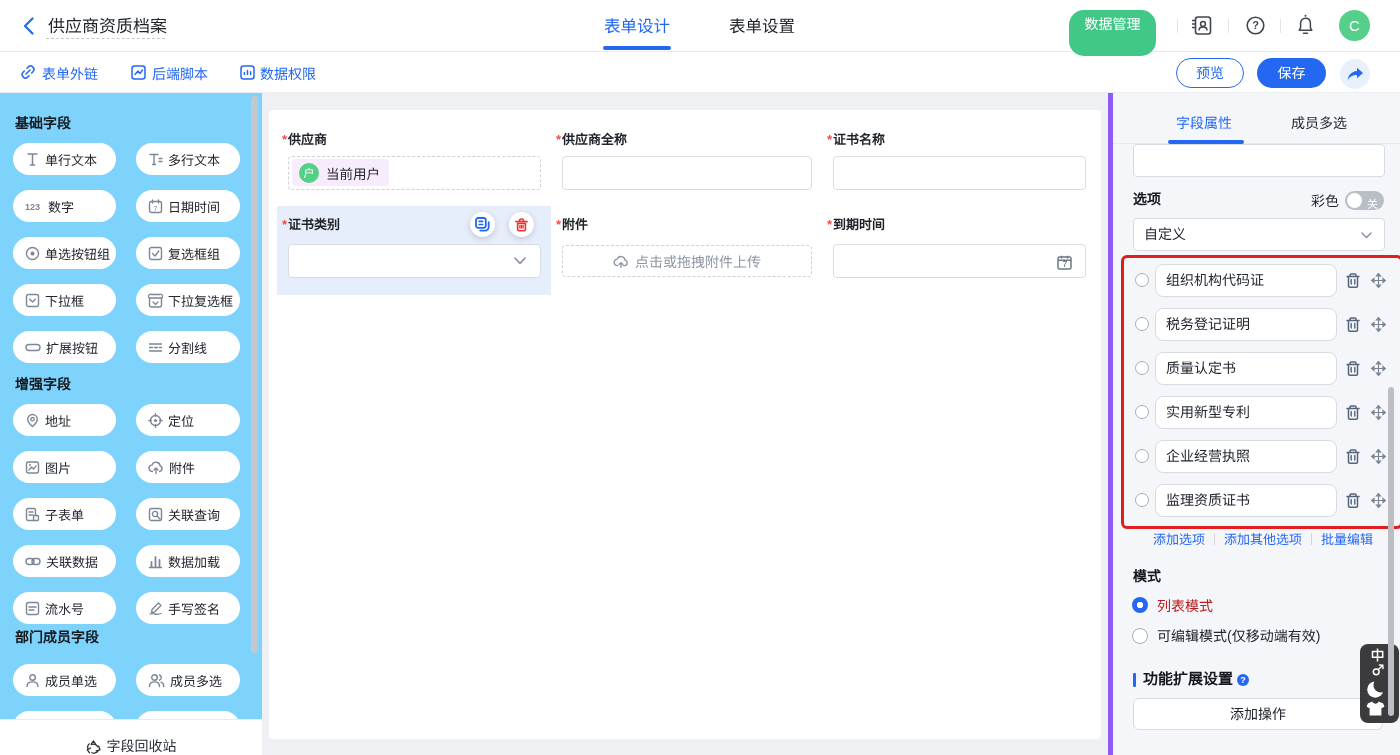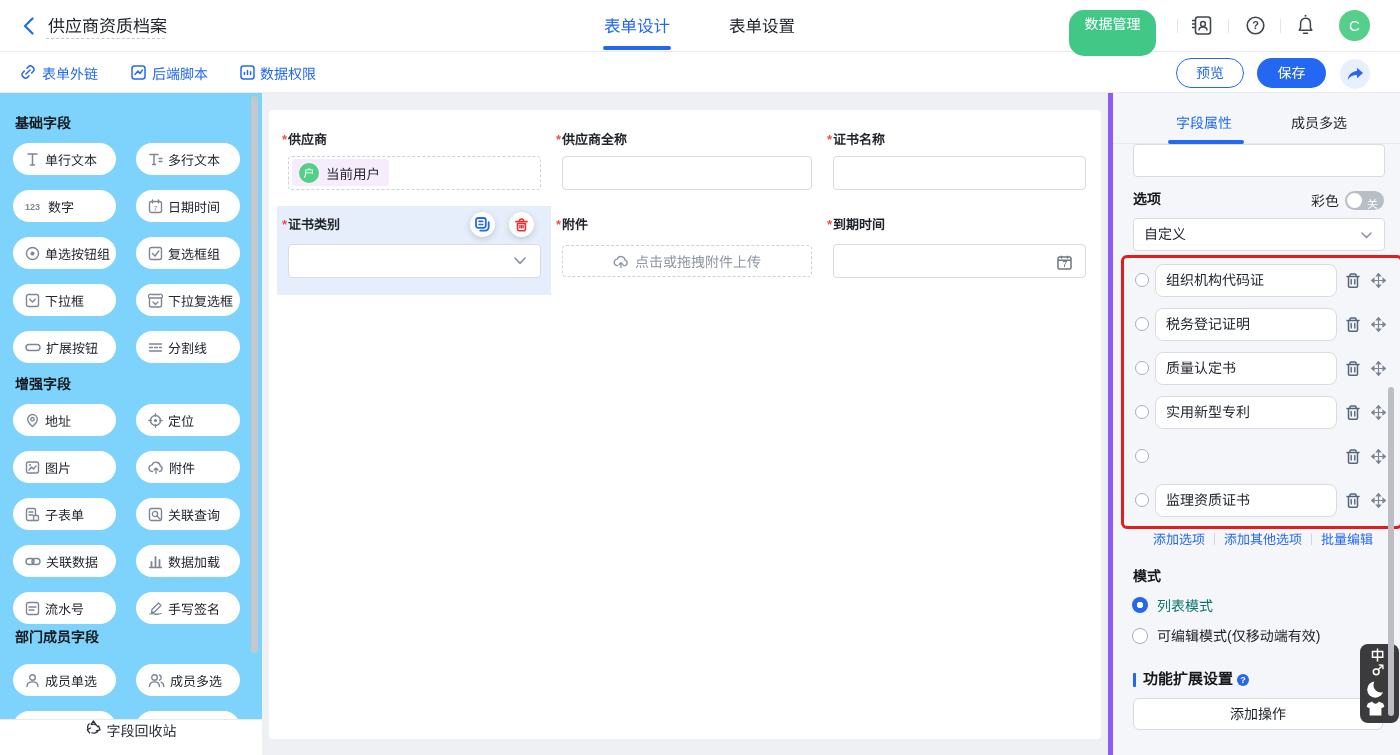--- a/index.html
+++ b/index.html
@@ -23,21 +23,21 @@
 #btn-preview { left:1176px; width:68px; border:1px solid #2468f2; color:#2468f2; background:#fff; }
 #btn-save { left:1257px; width:69px; color:#fff; background:#2468f2; line-height:30px; }
 #btn-share { position:absolute; left:1340px; top:7px; width:30px; height:30px; border-radius:50%; background:#e9f0fd; }
 
 #sidebar { position:absolute; left:0; top:93px; width:262px; height:662px; background:#7dd3fc; overflow:hidden; }
 .sec-h { position:absolute; left:15px; font-size:14px; font-weight:700; color:#15181d; }
 .pill { position:absolute; width:103px; height:32px; background:#fff; border-radius:16px; display:flex; align-items:center; padding-left:12px; font-size:13px; color:#23272f; }
 .pill svg { margin-right:5px; flex:none; }
 .pill.c2 { left:136px; width:104px; }
 .pill.c1 { left:13px; }
-#side-foot { position:absolute; left:0; top:626px; width:262px; height:36px; background:#fff; border-top:1px solid #e8eaee; display:flex; align-items:flex-start; justify-content:center; font-size:14px; color:#2b2f38; z-index:5; }
+#side-foot { position:absolute; left:0; top:626px; width:262px; height:36px; background:#fff; border-top:1px solid #e8eaee; display:flex; align-items:flex-end; justify-content:center; font-size:14px; color:#2b2f38; z-index:5; }
 #side-scroll { position:absolute; left:251px; top:3px; width:7px; height:557px; background:#c5c7cc; border-radius:4px; z-index:6; }
 
 #canvas { position:absolute; left:262px; top:93px; width:846px; height:662px; background:#eef0f4; }
 #card { position:absolute; left:7px; top:17px; width:832px; height:629px; background:#fff; border-radius:4px; }
 .flabel { position:absolute; font-size:13px; font-weight:700; color:#1f2329; }
 .flabel .req { color:#f54a45; margin-right:1px; }
 .finput { position:absolute; height:34px; background:#fff; border:1px solid #d8dbe2; border-radius:4px; }
 .fdash { position:absolute; border:1px dashed #ccd1da; border-radius:4px; background:#fff; }
 #sel-field { position:absolute; left:8px; top:96px; width:274px; height:89px; background:#e6eefb; }
 .cbtn { position:absolute; top:102px; width:25px; height:25px; border-radius:50%; background:#fff; box-shadow:0 2px 6px rgba(31,35,41,.18); display:flex; align-items:center; justify-content:center; }
@@ -341,20 +341,21 @@
       <svg class="oico" style="left:233px" width="14" height="15" viewBox="0 0 14 15">
         <path d="M1 3.5 h12 M4 3.5 V2 a1 1 0 0 1 1-1 h4 a1 1 0 0 1 1 1 v1.5 M2.5 3.5 V13 a1.2 1.2 0 0 0 1.2 1.2 h6.6 a1.2 1.2 0 0 0 1.2-1.2 V3.5" fill="none" stroke="#54647c" stroke-width="1.5" stroke-linejoin="round" stroke-linecap="round"></path>
         <path d="M5.2 6.5 v4.5 M8.8 6.5 v4.5" stroke="#54647c" stroke-width="1.4" stroke-linecap="round"></path>
       </svg>
       <svg class="oico" style="left:258px" width="15" height="15" viewBox="0 0 15 15">
         <path d="M7.5 0.5 L9.5 3 h-4 Z M7.5 14.5 L5.5 12 h4 Z M0.5 7.5 L3 5.5 v4 Z M14.5 7.5 L12 9.5 v-4 Z M7.5 3 v9 M3 7.5 h9" fill="#7d8695" stroke="#7d8695" stroke-width="1.2"></path>
       </svg>
     </div>
   <div class="orow" style="top:347px">
       <div class="orad"></div>
+      <div class="oinp">企业经营执照</div>
       <svg class="oico" style="left:233px" width="14" height="15" viewBox="0 0 14 15">
         <path d="M1 3.5 h12 M4 3.5 V2 a1 1 0 0 1 1-1 h4 a1 1 0 0 1 1 1 v1.5 M2.5 3.5 V13 a1.2 1.2 0 0 0 1.2 1.2 h6.6 a1.2 1.2 0 0 0 1.2-1.2 V3.5" fill="none" stroke="#54647c" stroke-width="1.5" stroke-linejoin="round" stroke-linecap="round"></path>
         <path d="M5.2 6.5 v4.5 M8.8 6.5 v4.5" stroke="#54647c" stroke-width="1.4" stroke-linecap="round"></path>
       </svg>
       <svg class="oico" style="left:258px" width="15" height="15" viewBox="0 0 15 15">
         <path d="M7.5 0.5 L9.5 3 h-4 Z M7.5 14.5 L5.5 12 h4 Z M0.5 7.5 L3 5.5 v4 Z M14.5 7.5 L12 9.5 v-4 Z M7.5 3 v9 M3 7.5 h9" fill="#7d8695" stroke="#7d8695" stroke-width="1.2"></path>
       </svg>
     </div>
   <div class="orow" style="top:391px">
       <div class="orad"></div>
@@ -369,21 +370,21 @@
     </div>
   <div class="abs" style="left:40px;top:436px;font-size:13px;display:flex;align-items:center">
     <span class="plink">添加选项</span>
       <span style="width:1px;height:12px;background:#d4d8de;margin:0 9px"></span>
       <span class="plink">添加其他选项</span>
       <span style="width:1px;height:12px;background:#d4d8de;margin:0 9px"></span>
       <span class="plink">批量编辑</span>
   </div>
   <div class="plabel" style="left:20px;top:472px">模式</div>
   <div class="abs" style="left:19px;top:504px;width:16px;height:16px;border-radius:50%;background:radial-gradient(circle,#fff 0 3.1px,#2468f2 3.2px 8px)"></div>
-  <div class="pradtxt" style="left:44px;top:502px;color:#0f766e">列表模式</div>
+  <div class="pradtxt" style="left:44px;top:502px;color:#b91c1c">列表模式</div>
   <div class="prad" style="left:19px;top:535px;width:16px;height:16px"></div>
   <div class="pradtxt" style="left:44px;top:532px;color:#23272f">可编辑模式(仅移动端有效)</div>
   <div class="abs" style="left:20px;top:580px;width:3px;height:14px;background:#2468f2;border-radius:1px"></div>
   <div class="abs" style="left:30px;top:574px;font-size:15px;font-weight:700;color:#15181d">功能扩展设置</div>
   <div class="abs" style="left:124px;top:581px;width:12px;height:12px;border-radius:50%;background:#2468f2;color:#fff;font-size:9px;font-weight:bold;text-align:center;line-height:12px">?</div>
   <div class="pinput" style="left:20px;top:605px;width:250px;height:32px;border-radius:6px;font-size:14px;color:#23272f;text-align:center;line-height:30px">添加操作</div>
 </div>
 
 <div id="darkwidget">
   <svg class="abs" style="left:11px;top:4px" width="13" height="14" viewBox="0 0 13 14">

